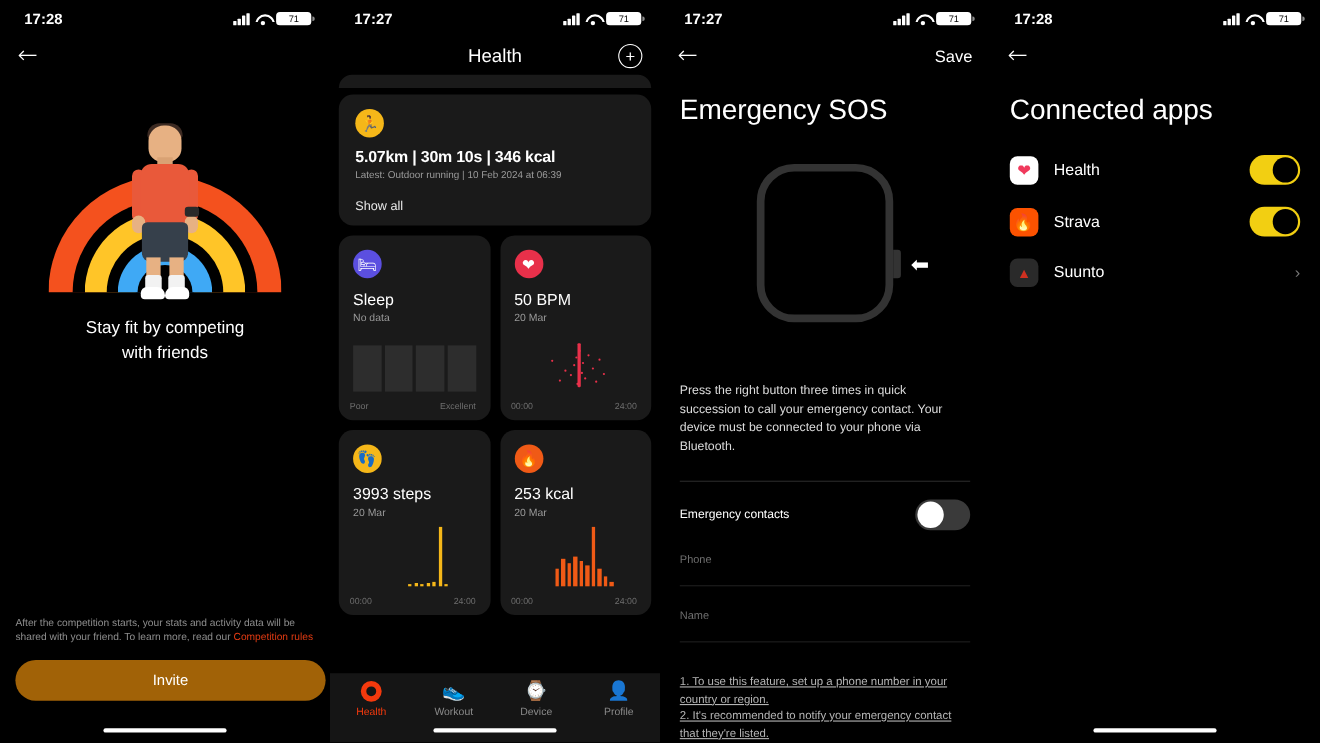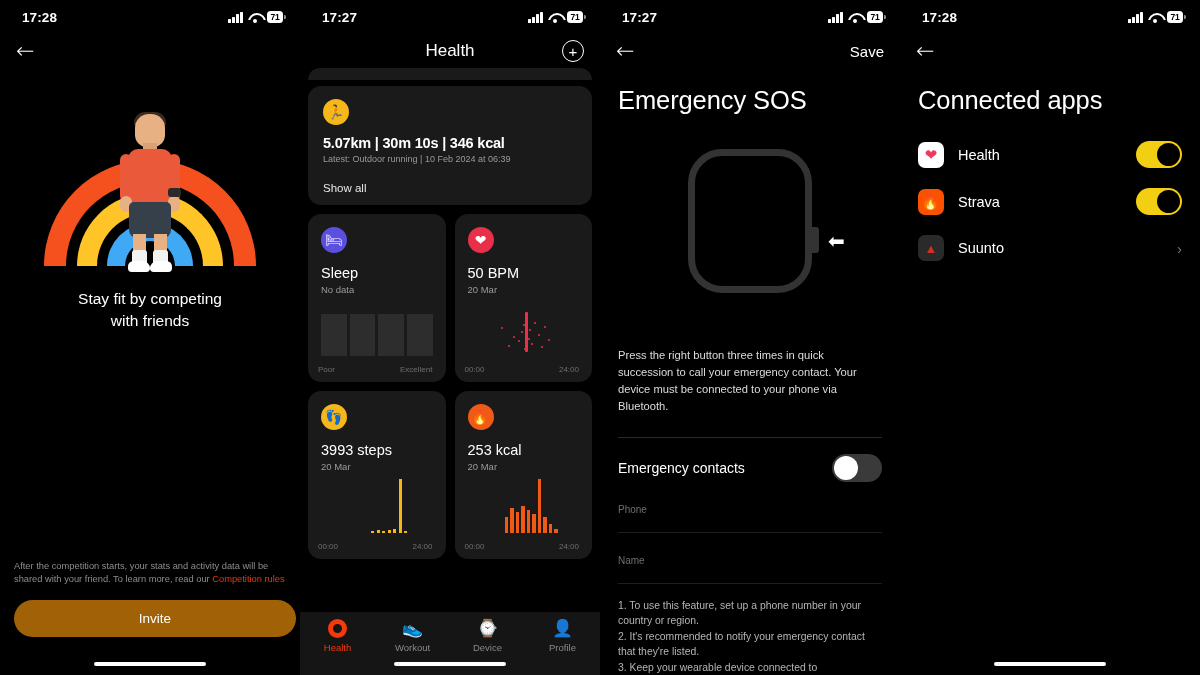--- a/index.html
+++ b/index.html
@@ -27,22 +27,22 @@
   .wifi::before {
     content:""; position:absolute; left:0; top:1px; width:14px; height:14px;
     border:2.2px solid #fff; border-radius:50%;
     clip-path:polygon(0 0,100% 0,100% 42%,0 42%);
   }
   .wifi::after {
     content:""; position:absolute; left:4.6px; top:7px; width:4.6px; height:4.6px;
     background:#fff; border-radius:50%;
   }
   .batt {
-    width:16px; height:12.5px; border-radius:3.5px; background:#fff; color:#000;
-    font-size:8.5px; font-weight:700; display:flex; align-items:center;
+    width:32px; height:12.5px; border-radius:3.5px; background:#fff; color:#000;
+    font-size:8.5px; font-weight:400; display:flex; align-items:center;
     justify-content:center; position:relative; letter-spacing:-0.2px;
   }
   .batt::after {
     content:""; position:absolute; right:-3px; top:4px; width:2px; height:4.5px;
     background:rgba(255,255,255,0.55); border-radius:0 1.5px 1.5px 0;
   }
 
   
   .nav { height:34px; display:flex; align-items:center; padding:0 16px; position:relative; }
   .backarrow {
@@ -149,28 +149,28 @@
   .watch-wrap { position:relative; height:190px; margin-top:28px; }
   .watch-body {
     position:absolute; left:50%; transform:translateX(-50%); top:6px;
     width:124px; height:144px; border:7px solid #333333; border-radius:34px;
   }
   .watch-btn { position:absolute; left:50%; margin-left:62px; top:84px; width:7px; height:26px; background:#333333; border-radius:0 3px 3px 0; }
   .watch-arrow { position:absolute; left:50%; margin-left:78px; top:88px; font-size:20px; line-height:1; color:#fff; }
   .sos-desc { font-size:11.2px; line-height:1.52; color:#dcdcdc; padding:0 18px; margin-top:14px; }
   .divider { height:1px; background:#2a2a2a; margin:22px 18px 0 18px; }
   .row-toggle { display:flex; align-items:center; padding:16px 18px 0 18px; }
-  .row-toggle span { font-size:14px; }
+  .row-toggle span { font-size:11px; }
   .toggle { margin-left:auto; width:50px; height:28px; border-radius:14px; position:relative; }
   .toggle.off { background:#3a3a3a; }
   .toggle.off .knob { position:absolute; left:2px; top:2px; width:24px; height:24px; border-radius:50%; background:#fff; }
   .field { padding:0 18px; margin-top:22px; }
   .field-ph { font-size:10px; color:#6e6e6e; }
   .field-line { height:1px; background:#1f1f1f; margin-top:17px; }
-  .notes { position:absolute; left:18px; right:28px; bottom:0; font-size:10.4px; line-height:1.48; color:#b5b5b5; }
+  .notes { position:absolute; left:18px; right:28px; bottom:0; font-size:10.4px; line-height:1.48; color:#b5b5b5;text-decoration:underline; }
 
   
   .app-row { display:flex; align-items:center; padding:10px 18px; }
   .app-icon {
     width:26px; height:26px; border-radius:7px; display:flex;
     align-items:center; justify-content:center; font-size:15px; flex:none;
   }
   .app-name { font-size:14.5px; margin-left:14px; }
   .tg-on { margin-left:auto; width:46px; height:27px; border-radius:14px; background:#f2cf12; position:relative; }
   .tg-on .knob2 { position:absolute; right:2px; top:2px; width:23px; height:23px; border-radius:50%; background:#000; }
@@ -426,21 +426,20 @@
       <div class="field-line"></div>
     </div>
     <div class="field">
       <div class="field-ph">Name</div>
       <div class="field-line"></div>
     </div>
 
     <div class="notes">
       <div>1. To use this feature, set up a phone number in your country or region.</div>
       <div>2. It's recommended to notify your emergency contact that they're listed.</div>
-      <div>3. Keep your wearable device connected to</div>
     </div>
   </div>
 
   <div class="panel">
     <div class="statusbar">
       <div class="sb-time">17:28</div>
       <div class="sb-right">
         <div class="bars">
             <i></i>
             <i></i>

